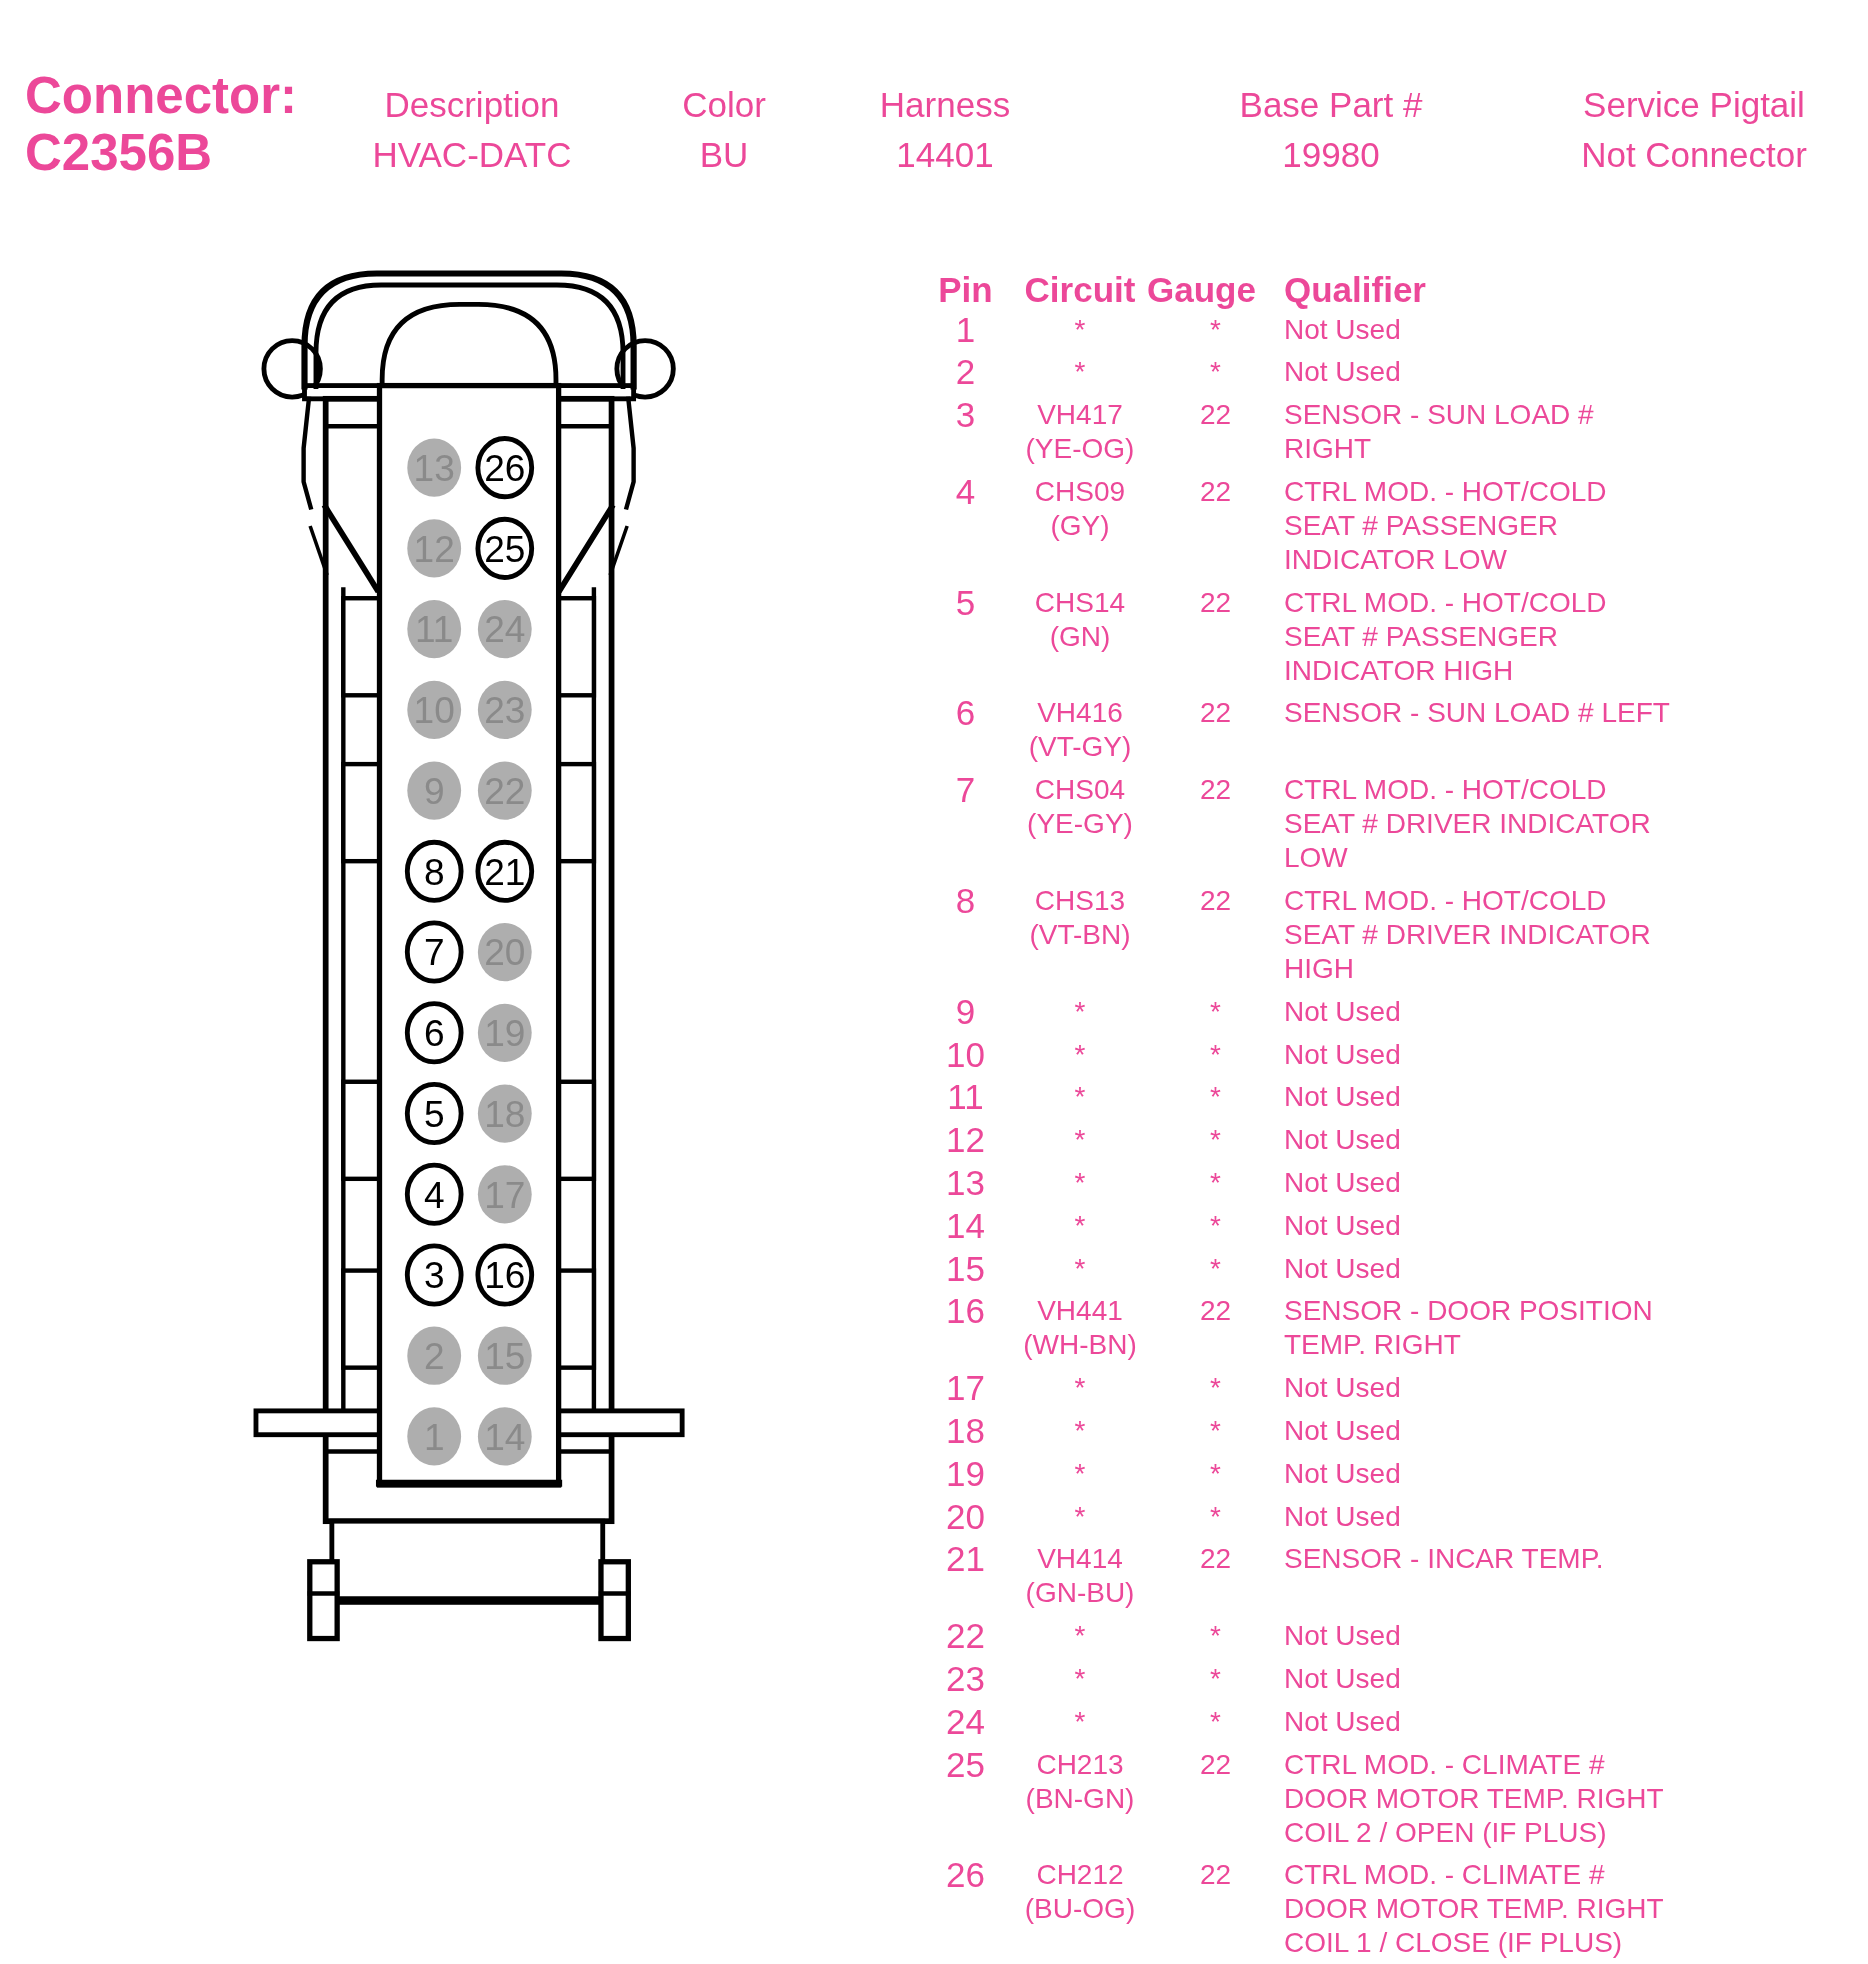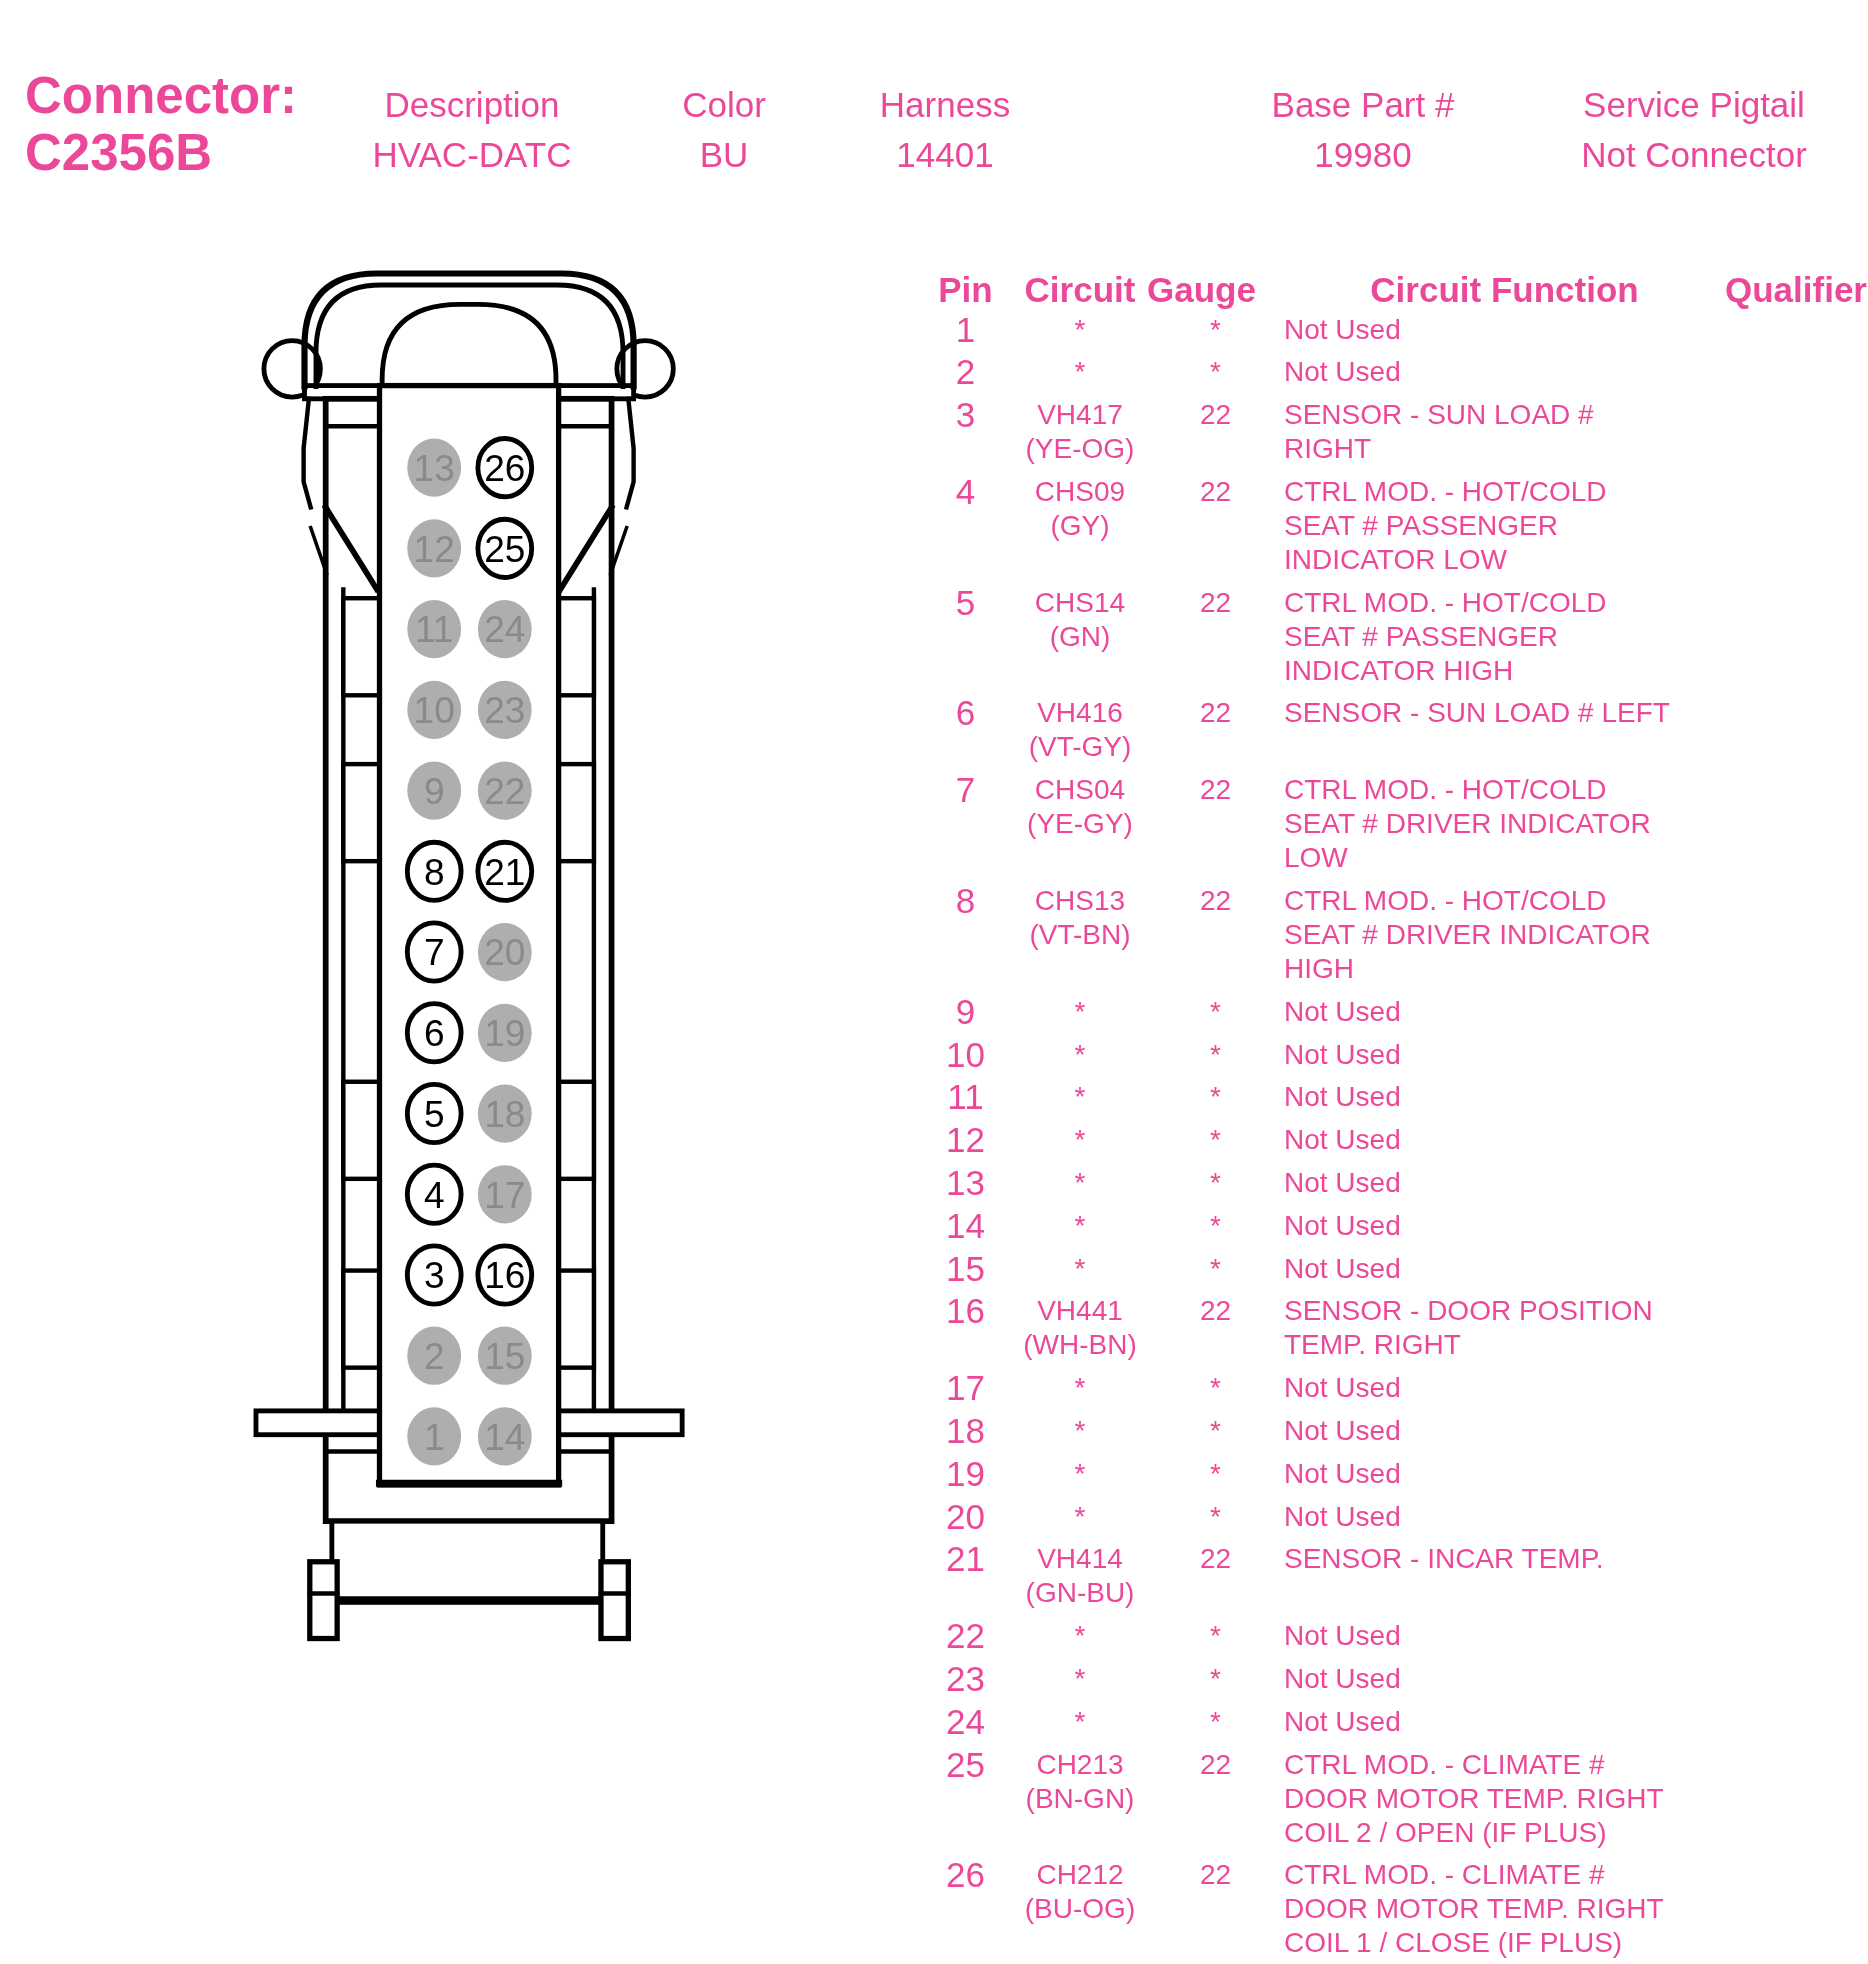--- a/index.html
+++ b/index.html
@@ -52,21 +52,21 @@
         <div class="hvalue">HVAC-DATC</div>
       </div>
       <div class="hfield" style="left: 565px;">
         <div class="hlabel">Color</div>
         <div class="hvalue">BU</div>
       </div>
       <div class="hfield" style="left: 786px;">
         <div class="hlabel">Harness</div>
         <div class="hvalue">14401</div>
       </div>
-      <div class="hfield" style="left: 1204px;">
+      <div class="hfield" style="left: 1172px;">
         <div class="hlabel">Base Part #</div>
         <div class="hvalue">19980</div>
       </div>
       <div class="hfield" style="left: 1535px;">
         <div class="hlabel">Service Pigtail</div>
         <div class="hvalue">Not Connector</div>
       </div>
     </div>
 
   <div class="fig">
@@ -233,21 +233,20 @@
           </g>
         </g>
     </svg>
   </div>
 
   <div class="ptable">
     <div class="thead">
       <div class="h-pin">Pin</div>
       <div class="h-circ">Circuit</div>
       <div class="h-gaug">Gauge</div>
-      <div class="h-func">Circuit Function</div>
       <div class="h-qual">Qualifier</div>
     </div>
     <div class="tbody" id="table-body">
         <div class="trow">
           <div class="cell c-pin">1</div>
           <div class="cell c-circ">*</div>
           <div class="cell c-gaug">*</div>
           <div class="cell c-func">Not Used</div>
           <div class="cell c-qual"></div>
         </div>

